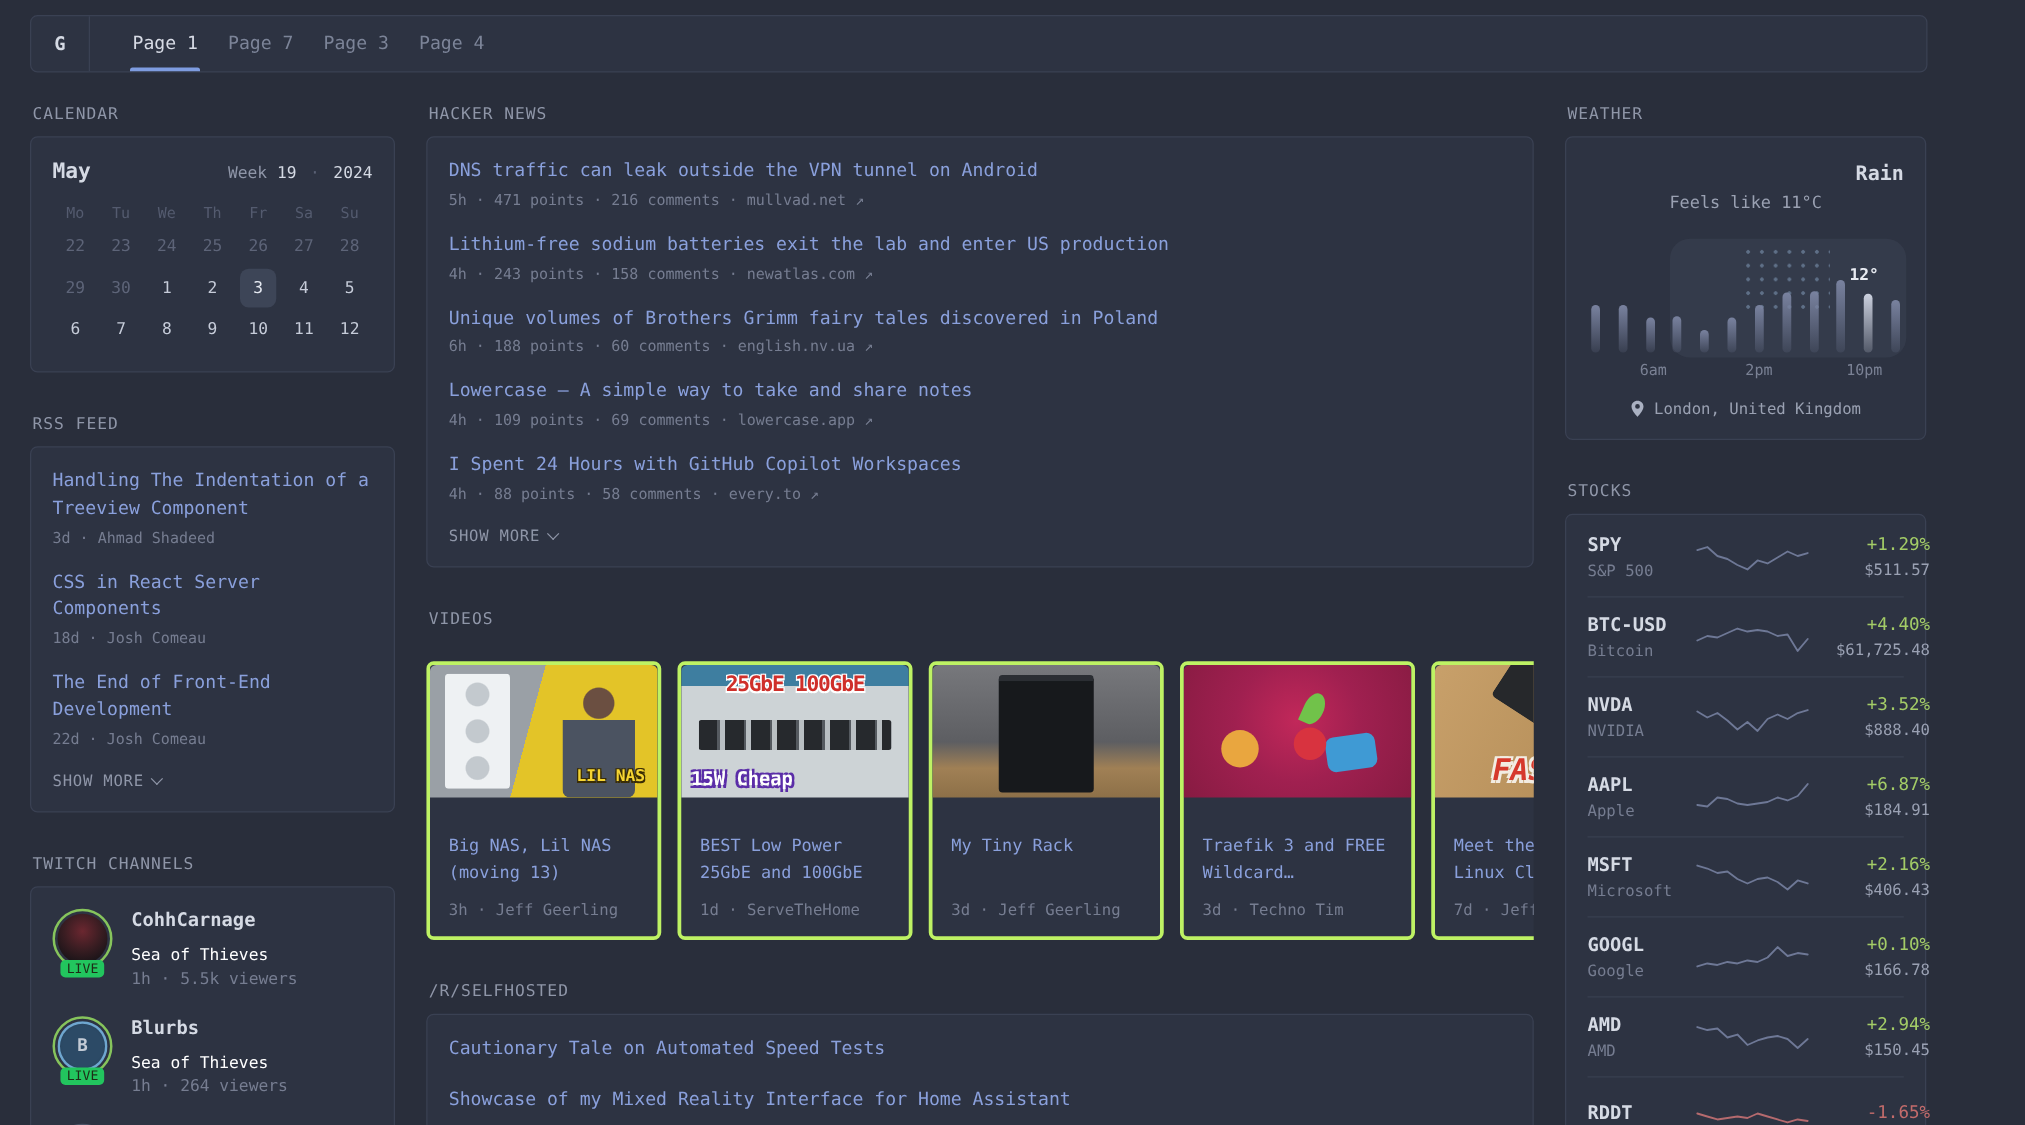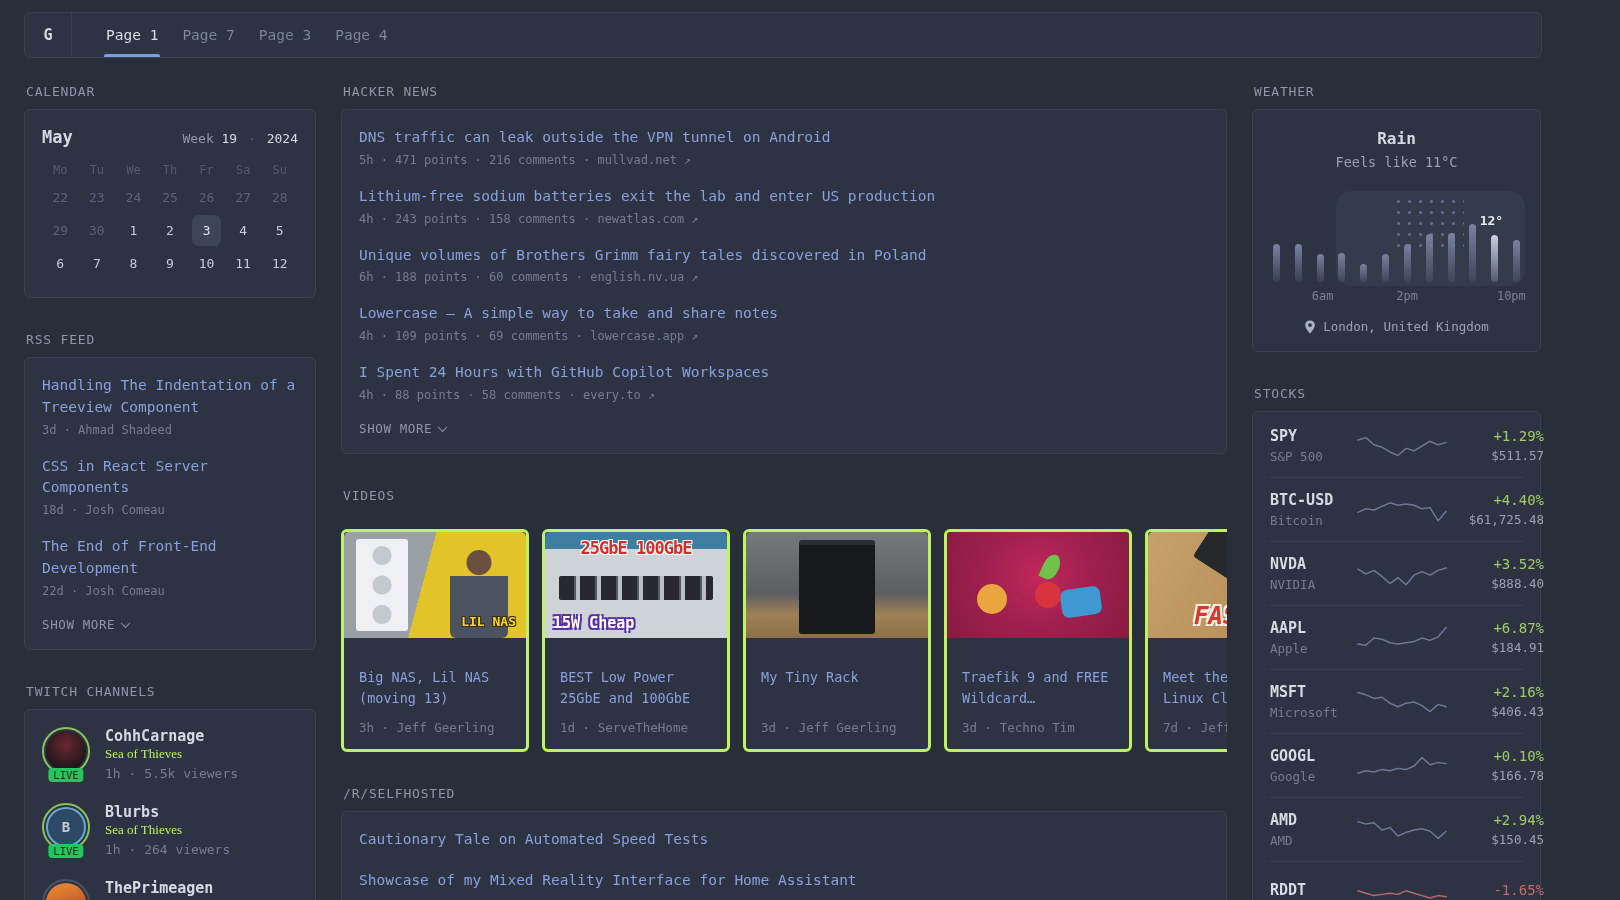--- a/index.html
+++ b/index.html
@@ -66,21 +66,21 @@
     display:flex; align-items:center; justify-content:center; }
   .tw-ring.offline { border-color:#4a5265; }
   .tw-face { width:40px; height:40px; border-radius:50%; display:flex; align-items:center;
     justify-content:center; font-size:14px; font-weight:bold; color:#c3cbd6; overflow:hidden; }
   .face-cohh { background:radial-gradient(circle at 50% 35%, #6b2730 0%, #3a1d22 45%, #1d1519 75%); }
   .face-blurbs { background:radial-gradient(circle, #2c4a66 55%, #203a50 100%); box-shadow:inset 0 0 0 2px #6fa6cf; }
   .face-prime { background:linear-gradient(160deg,#e08030 20%,#b84a28 80%); }
   .tw-live { position:absolute; left:50%; bottom:-7px; transform:translateX(-50%);
     background:#22c55e; color:#1e2b16; font-size:10.5px; padding:1px 5px; border-radius:4px; }
   .tw-name { font-size:15px; font-weight:bold; color:#d5dae4; }
-  .tw-game { font-size:13px; color:#bef264; margin-top:1px;font-family:Liberation Serif, serif; }
+  .tw-game { font-size:13px; color:#ffffff; margin-top:12px; }
   .tw-meta { font-size:13px; color:#767d91; margin-top:4px; }
 
   
   .videos-row { display:flex; gap:13px; width:886px; overflow:hidden; }
   .v-card { flex:0 0 188px; background:#2d3342; border:3px solid #bef264; border-radius:6px; overflow:hidden; cursor:pointer;margin-top:16px; }
   .v-thumb { height:106px; position:relative; overflow:hidden; border-radius:5px 5px 0 0; }
   .v-body { padding:29px 15px 14px 15px; }
   .v-title { color:#8aa0dc; font-size:13.5px; line-height:1.55; height:44px; overflow:hidden; white-space:pre-line; }
   .v-meta { color:#767d91; font-size:12.5px; margin-top:9px; white-space:nowrap; }
 
@@ -117,36 +117,36 @@
 
   .t5 { background:linear-gradient(120deg,#c8a06a,#ad8752); }
   .t5-board { position:absolute; right:-24px; top:-14px; width:150px; height:86px; background:#26282b;
     transform:rotate(33deg); border-radius:4px;
     background-image:radial-gradient(circle at 20% 30%, #3a3e44 6px, transparent 7px),
       radial-gradient(circle at 60% 60%, #3a3e44 8px, transparent 9px); }
   .t5-text { position:absolute; left:46px; bottom:8px; color:#d6392c; font-weight:bold; font-size:24px; font-style:italic;
     text-shadow:-2px -2px 0 #f2ece2,2px -2px 0 #f2ece2,-2px 2px 0 #f2ece2,2px 2px 0 #f2ece2; }
 
   
-  .w-cond { text-align:center; font-size:16px; font-weight:bold; color:#d5dae4; margin-top:2px; }
+  .w-cond { text-align:right; font-size:16px; font-weight:bold; color:#d5dae4; margin-top:2px; }
   .w-feels { text-align:center; font-size:13.5px; color:#9aa1b2; margin-top:6px; }
   .w-chart { position:relative; height:96px; margin-top:16px; }
   .w-overlay { position:absolute; left:26%; right:-2px; top:5px; bottom:-4px;
     background:rgba(160,172,200,0.07); border-radius:16px; }
   .w-dots { position:absolute; left:30%; width:38%; top:5px; height:58%;
     background-image:radial-gradient(rgba(130,155,185,0.55) 1.2px, transparent 1.7px);
     background-size:11px 11px; }
   .w-bars { position:absolute; inset:0; display:flex; align-items:flex-end; justify-content:space-between; padding:0 3px; }
   .wbar { width:7px; border-radius:4px; background:linear-gradient(180deg,#79829f 0%,rgba(121,130,159,0.15) 100%); }
   .wbar.cur { background:linear-gradient(180deg,#ccd1df 0%,rgba(204,209,223,0.2) 100%); }
   .w-temp { position:absolute; left:87.5%; transform:translateX(-50%); bottom:54px;
     font-size:13px; font-weight:bold; color:#e8ebf2; }
   .w-times { position:relative; height:16px; margin-top:7px; font-size:12px; color:#7a8194; }
   .w-times span { position:absolute; transform:translateX(-50%); }
-  .w-t0 { left:20.8%; } .w-t1 { left:54.2%; } .w-t2 { left:87.5%;margin-left:20px; }
+  .w-t0 { left:20.8%; } .w-t1 { left:54.2%; } .w-t2 { left:87.5%; }
   .w-loc { margin-top:14px; display:flex; align-items:center; justify-content:center; gap:7px;
     font-size:12.5px; color:#9aa1b2; }
 
   
   .card.stocks { padding:2px 17px; }
   .st-row { display:flex; align-items:center; padding:13px 0; cursor:pointer; }
   .st-row + .st-row { border-top:1px solid #394050; }
   .st-left { width:86px; flex:0 0 86px; }
   .st-sym { font-size:15px; font-weight:bold; color:#d5dae4; }
   .st-name { font-size:12.5px; color:#767d91; margin-top:4px; }
@@ -355,21 +355,21 @@
             </div>
           </div>
           <div class="v-card">
             <div class="v-thumb t4">
               <div class="t4-c1"></div>
               <div class="t4-c2"></div>
               <div class="t4-c3"></div>
               <div class="t4-c4"></div>
             </div>
             <div class="v-body">
-              <div class="v-title">Traefik 9 and FREE Wildcard…</div>
+              <div class="v-title">Traefik 3 and FREE Wildcard…</div>
               <div class="v-meta">3d · Techno Tim</div>
             </div>
           </div>
           <div class="v-card">
             <div class="v-thumb t5">
               <div class="t5-board"></div>
               <span class="t5-text">FAS</span>
             </div>
             <div class="v-body">
               <div class="v-title">Meet the

